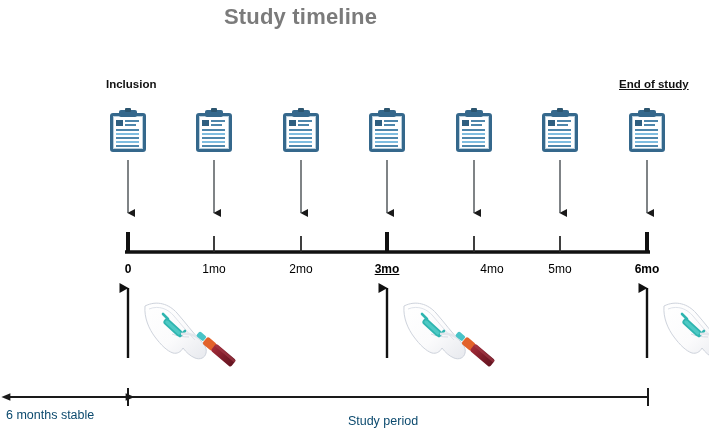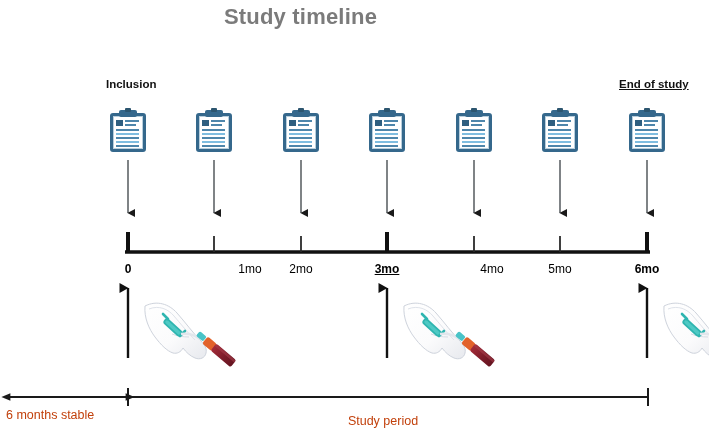--- a/index.html
+++ b/index.html
@@ -54,21 +54,21 @@
   .cb-l6{left:6px;top:33px;width:23px;background:#7fbde0;}
   .cb-l7{left:6px;top:37px;width:23px;background:#4e86ab;}
 
   .tick-label{
     position:absolute;top:262px;font-size:12px;color:#000;
     white-space:nowrap;transform:translateX(-50%);
   }
   .tick-label.major{font-weight:bold;}
 
   .axis-caption{
-    position:absolute;font-size:12.5px;color:#c2410c;white-space:nowrap;
+    position:absolute;font-size:12.5px;color:#0c4a6e;white-space:nowrap;
   }
   #cap-study{left:341px;top:414px;transform:translateX(-50%);margin-left:42px;}
   #cap-stable{left:6px;top:407px;line-height:16px;}
 </style>
 </head>
 <body>
 
 <div class="title">Study timeline</div>
 
 <div class="hdr-label" id="hdr-inclusion">Inclusion</div>
@@ -258,21 +258,21 @@
   <div class="cb-line cb-l1"></div>
     <div class="cb-line cb-l2"></div>
     <div class="cb-line cb-l3"></div>
   <div class="cb-line cb-l4"></div>
     <div class="cb-line cb-l5"></div>
     <div class="cb-line cb-l6"></div>
   <div class="cb-line cb-l7"></div>
 </div>
 
 <div class="tick-label major" style="left:128px;">0</div>
-<div class="tick-label" style="left:214px;margin-left:36px;">1mo</div>
+<div class="tick-label" style="left:214px;">1mo</div>
 <div class="tick-label" style="left:301px;text-align:right;">2mo</div>
 <div class="tick-label major" style="left:387px;text-decoration:underline;">3mo</div>
 <div class="tick-label" style="left:492px;">4mo</div>
 <div class="tick-label" style="left:560px;">5mo</div>
 <div class="tick-label major" style="left:647px;">6mo</div>
 
 <div class="axis-caption" id="cap-study">Study period</div>
 <div class="axis-caption" id="cap-stable">
   <div>6 months stable</div>
 </div>

